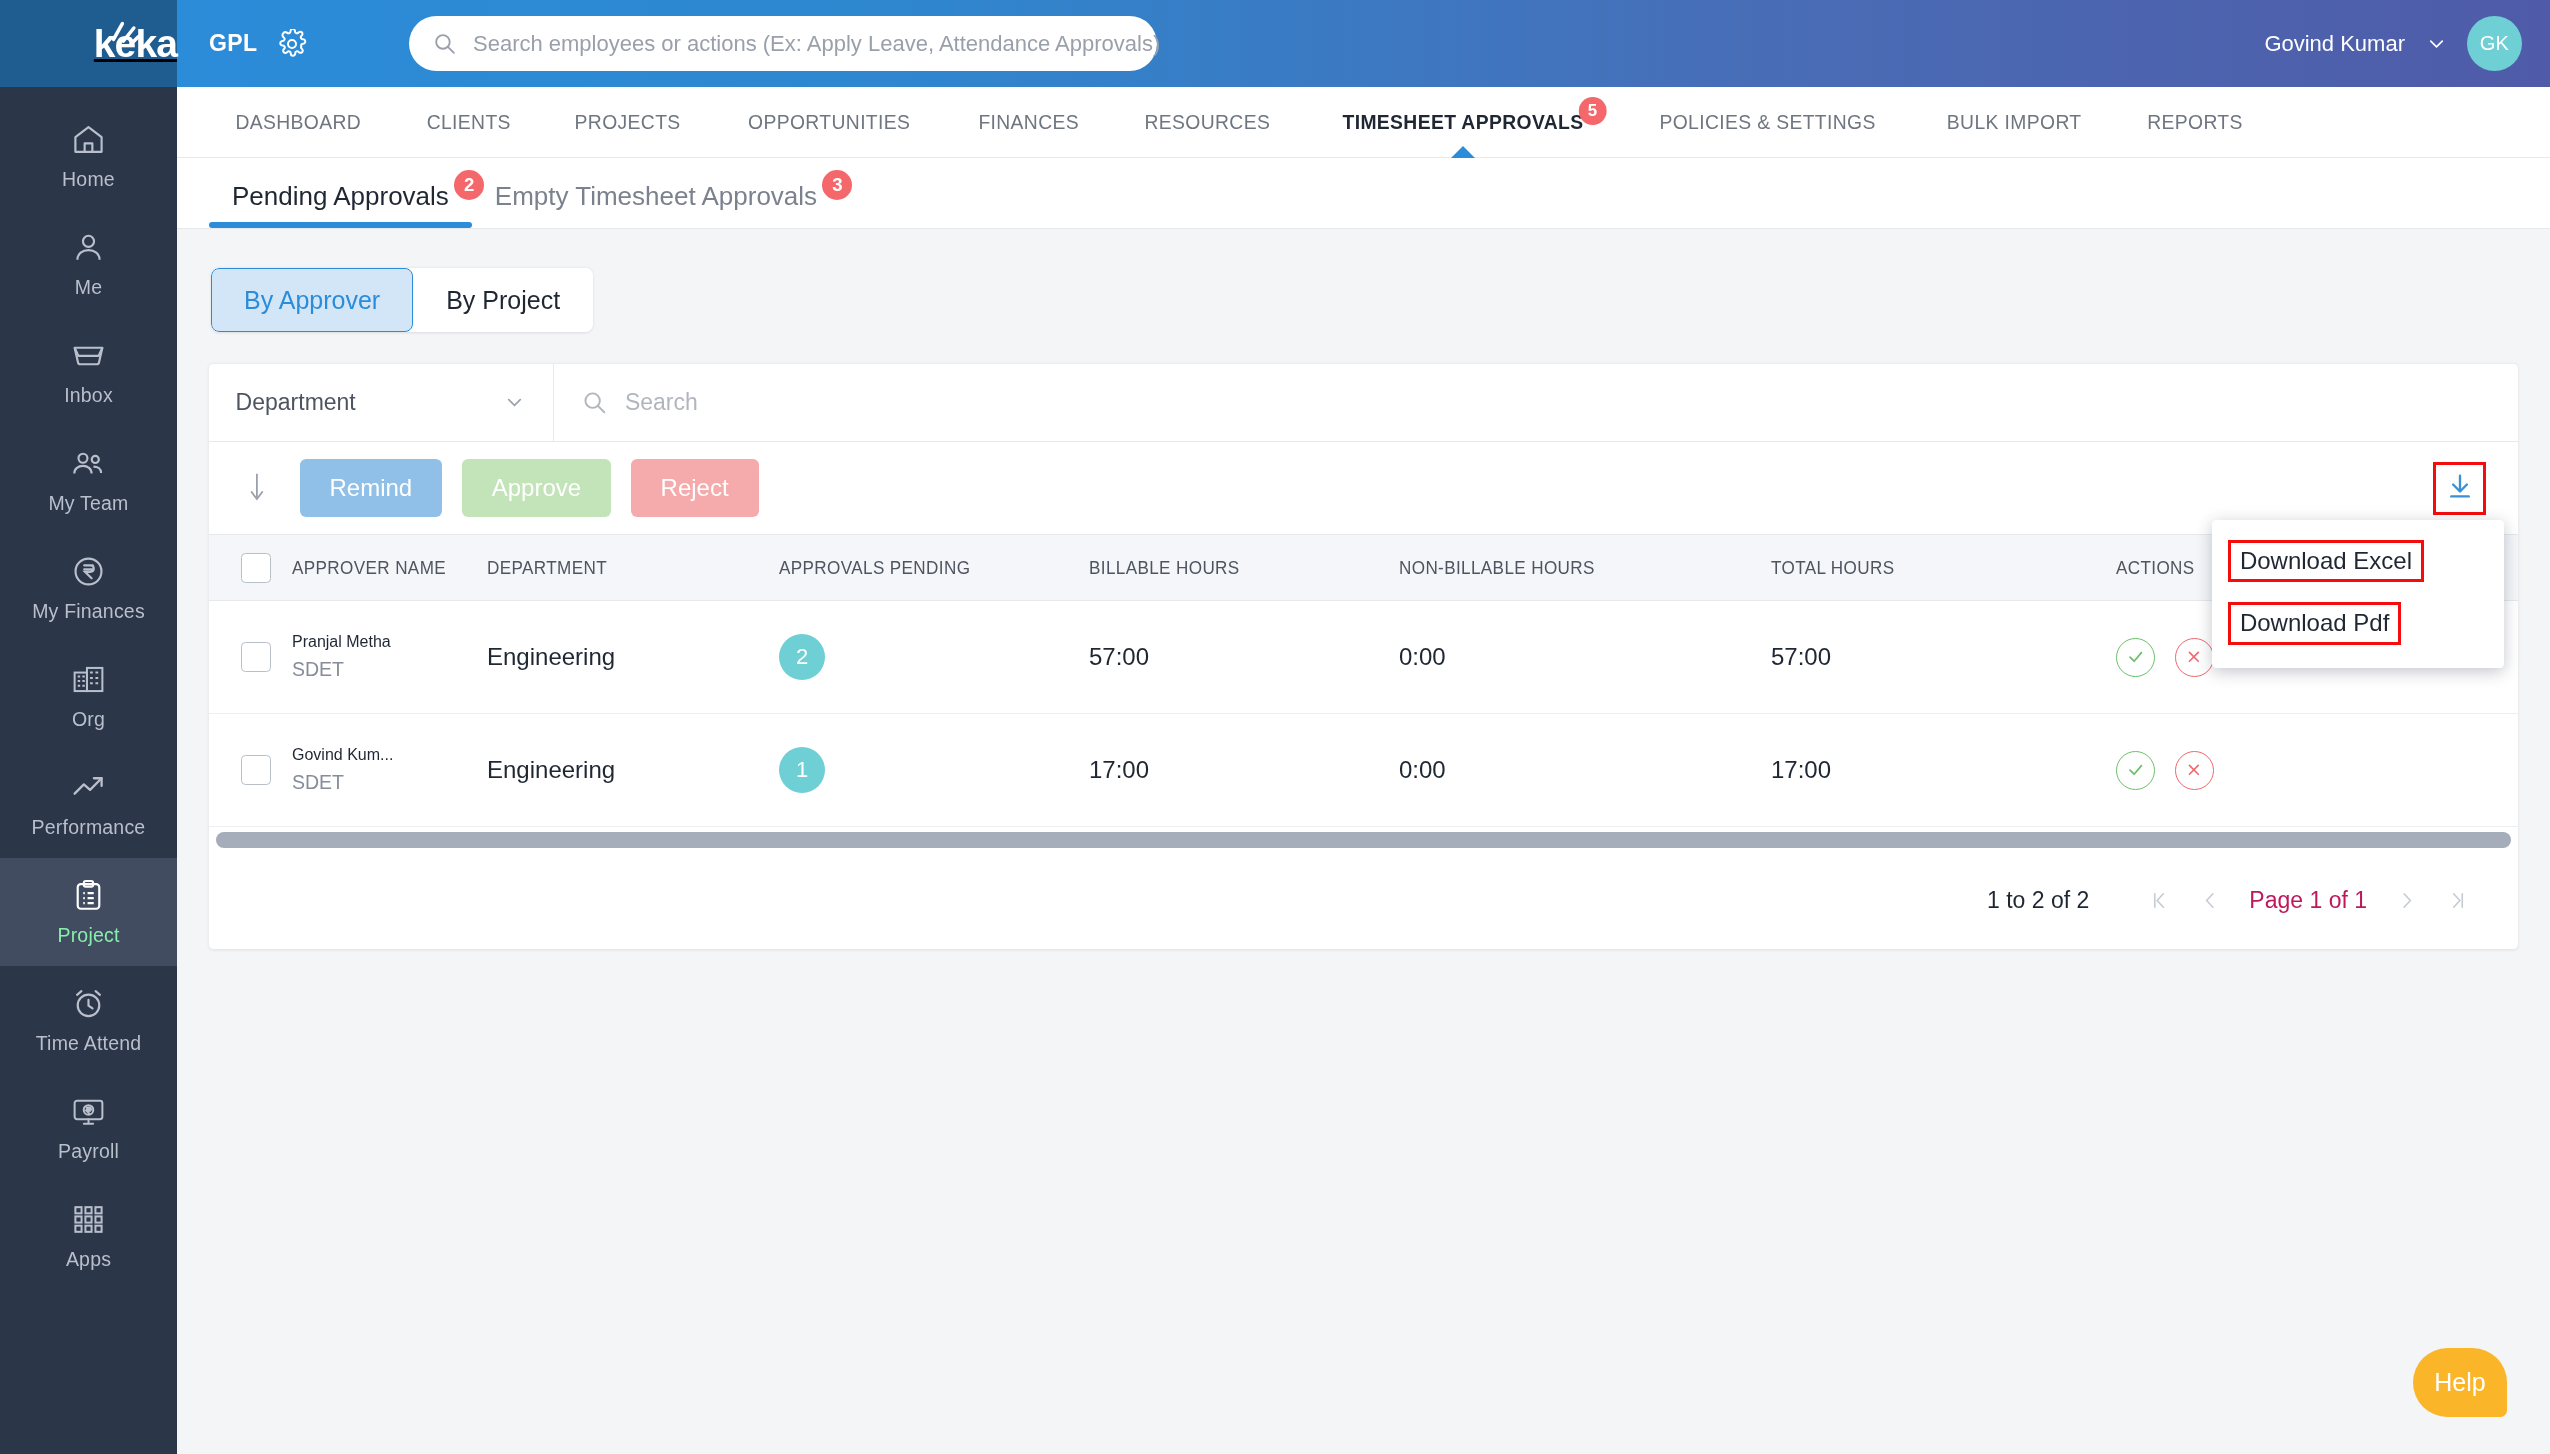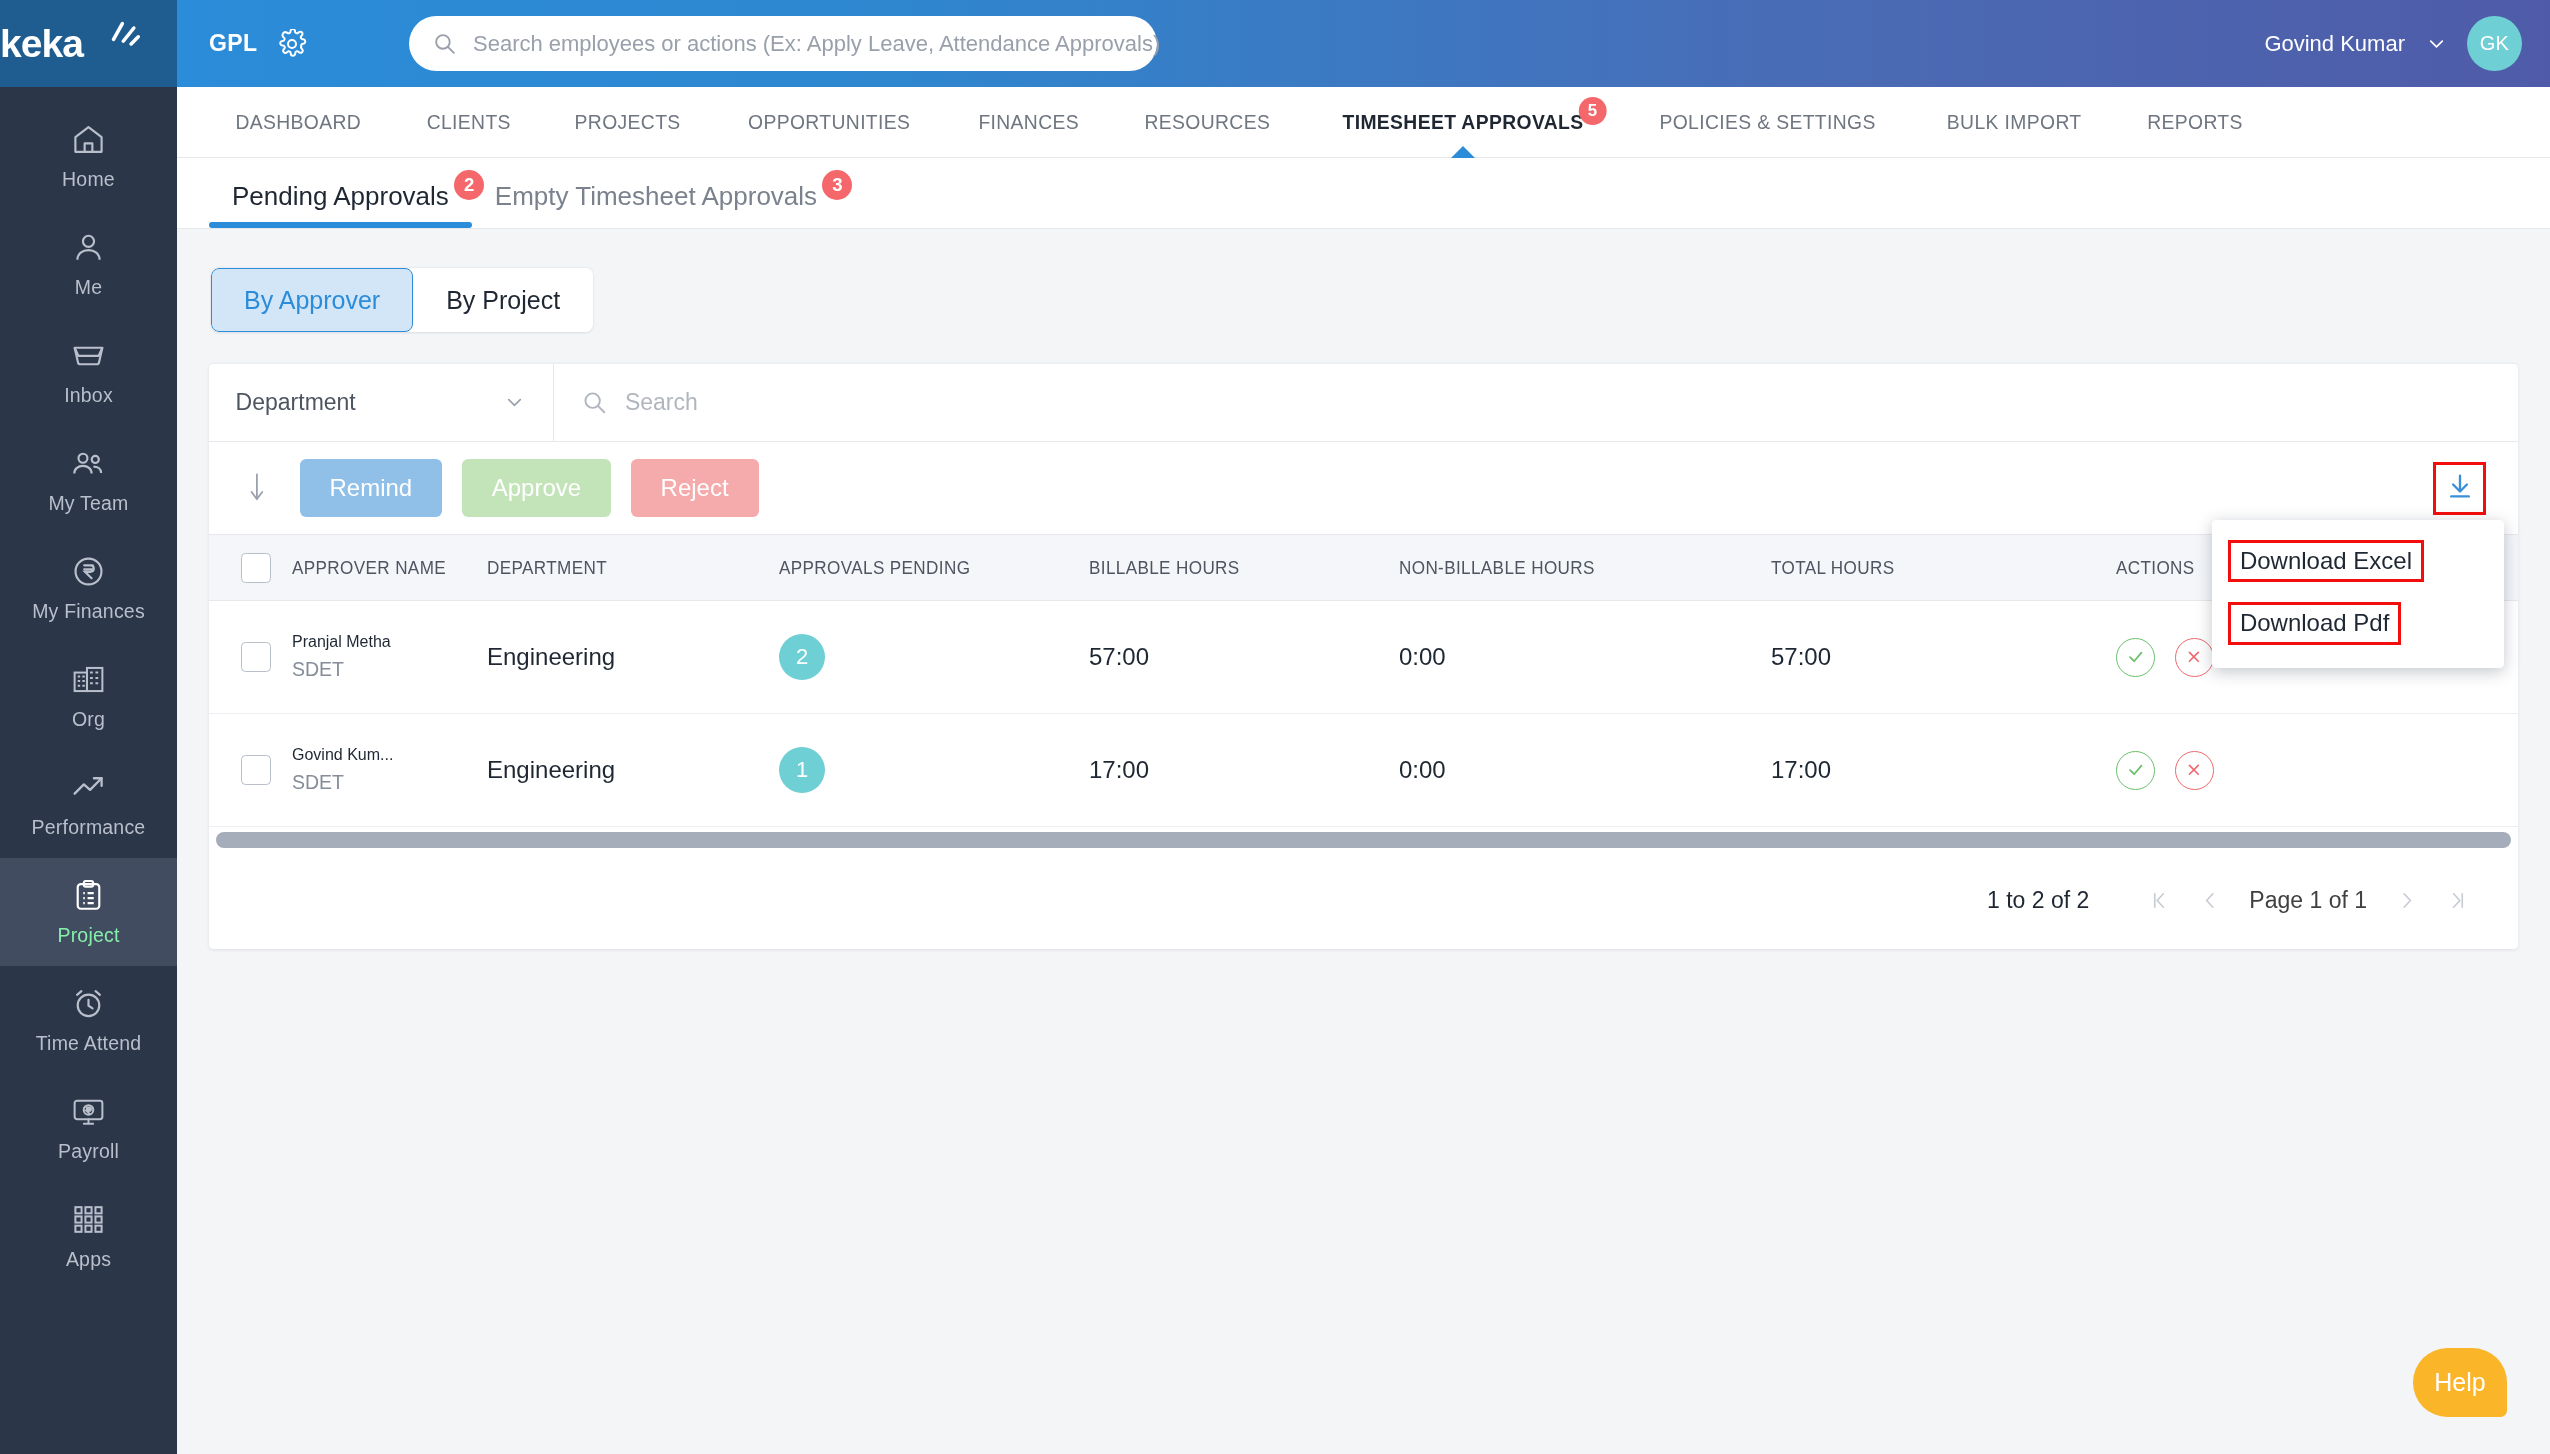--- a/index.html
+++ b/index.html
@@ -14,22 +14,23 @@
   
   #sidebar {
     position: absolute; left: 0; top: 0;
     width: 177px; height: 1454px;
     background: #2b3649;
     z-index: 40;
   }
   #sidebar-logo {
     height: 87px;
     background: #1f5c8f;
-    display: flex; align-items: center; justify-content: flex-start;
+    display: flex; align-items: center; justify-content: flex-end;
     position: relative;
+    text-decoration: underline;
   }
   .logo-text {
     color: #ffffff; font-size: 39px; font-weight: 700;
     letter-spacing: -0.9px; line-height: 1;
   }
   .logo-spark { position: absolute; right: 37px; top: 19.5px; }
   .side-items { padding-top: 15px; }
   .side-item {
     height: 108px;
     display: flex; flex-direction: column;
@@ -314,21 +315,21 @@
   #pager {
     height: 97px; display: flex; align-items: center;
     justify-content: flex-end; padding-right: 37px; gap: 0;
   }
   #pg-range { font-size: 23px; color: #1f2733; margin-right: 46px; }
   .pg-arrow {
     width: 50px; height: 50px;
     display: flex; align-items: center; justify-content: center;
     color: #c7ccd4; font-size: 26.6px; cursor: pointer;
   }
-  #pg-label { font-size: 23px; color: #404040; margin: 0 14px; }
+  #pg-label { font-size: 23px; color: #be185d; margin: 0 14px; }
 
   
   #help-btn {
     position: absolute; right: 43px; bottom: 37px;
     width: 94px; height: 69px;
     background: #fbb528; color: #ffffff;
     border-radius: 37px 37px 7px 37px;
     display: flex; align-items: center; justify-content: center;
     font-size: 25px; cursor: pointer;
     z-index: 50;

